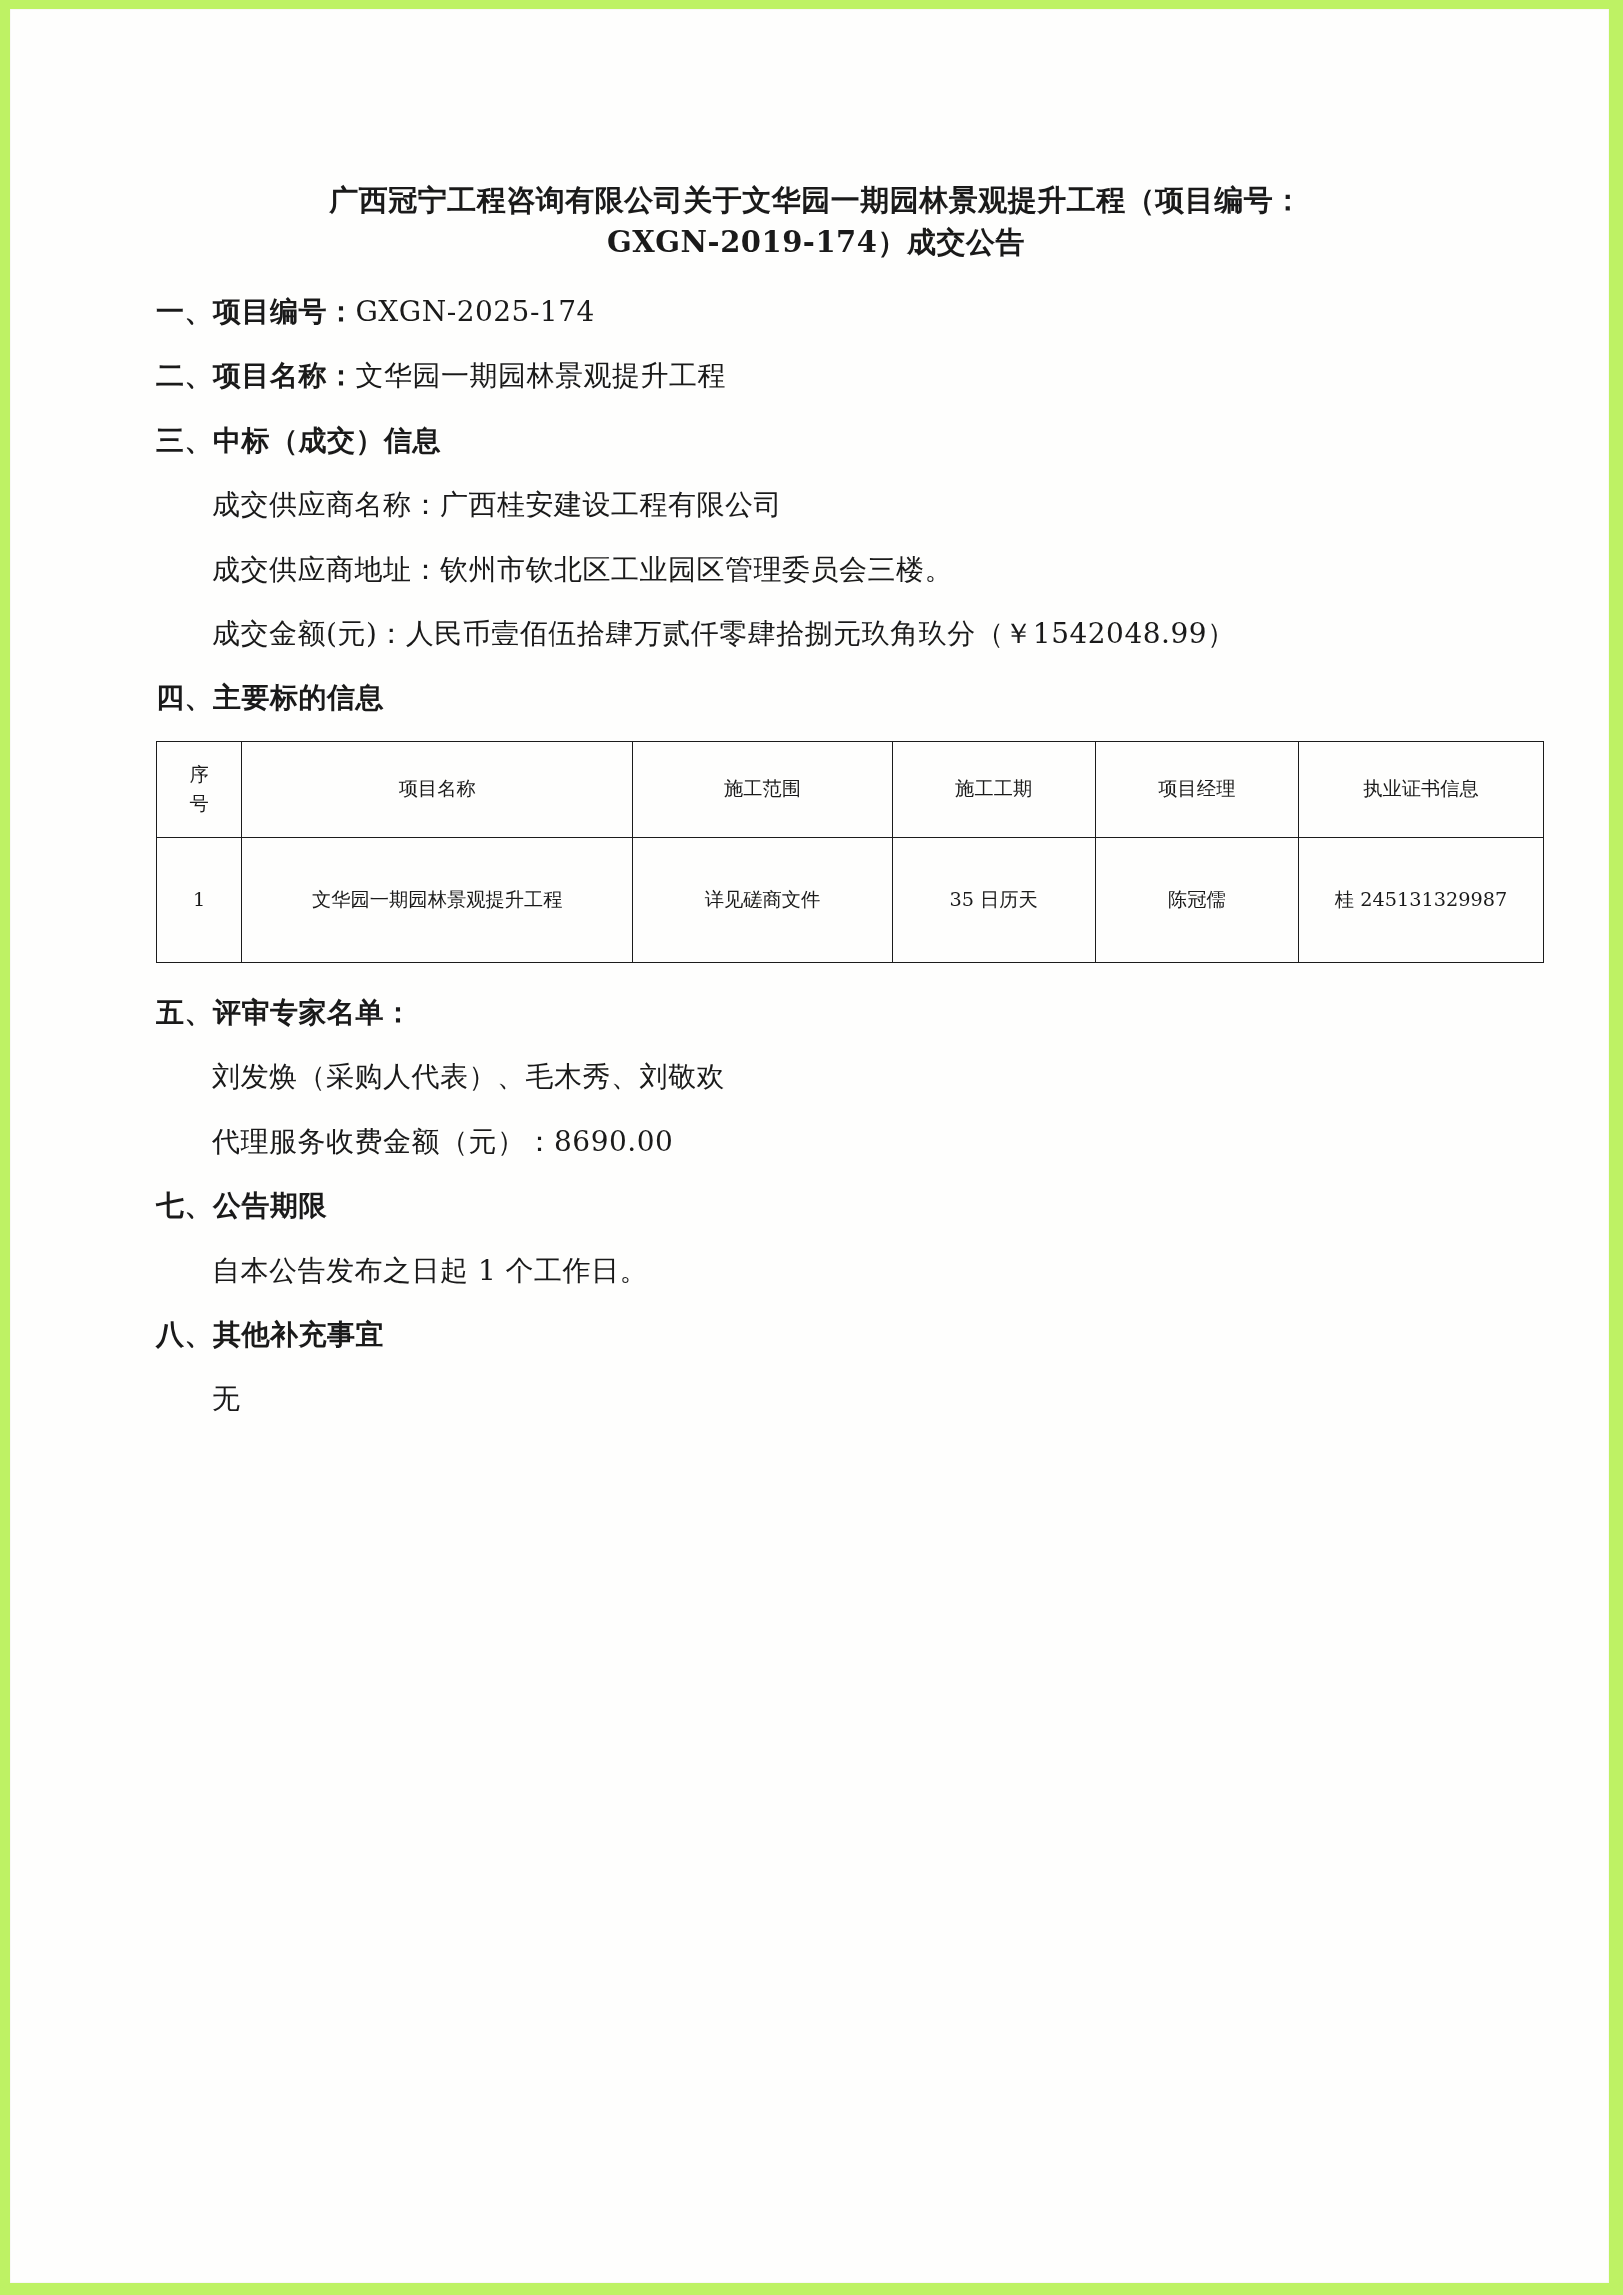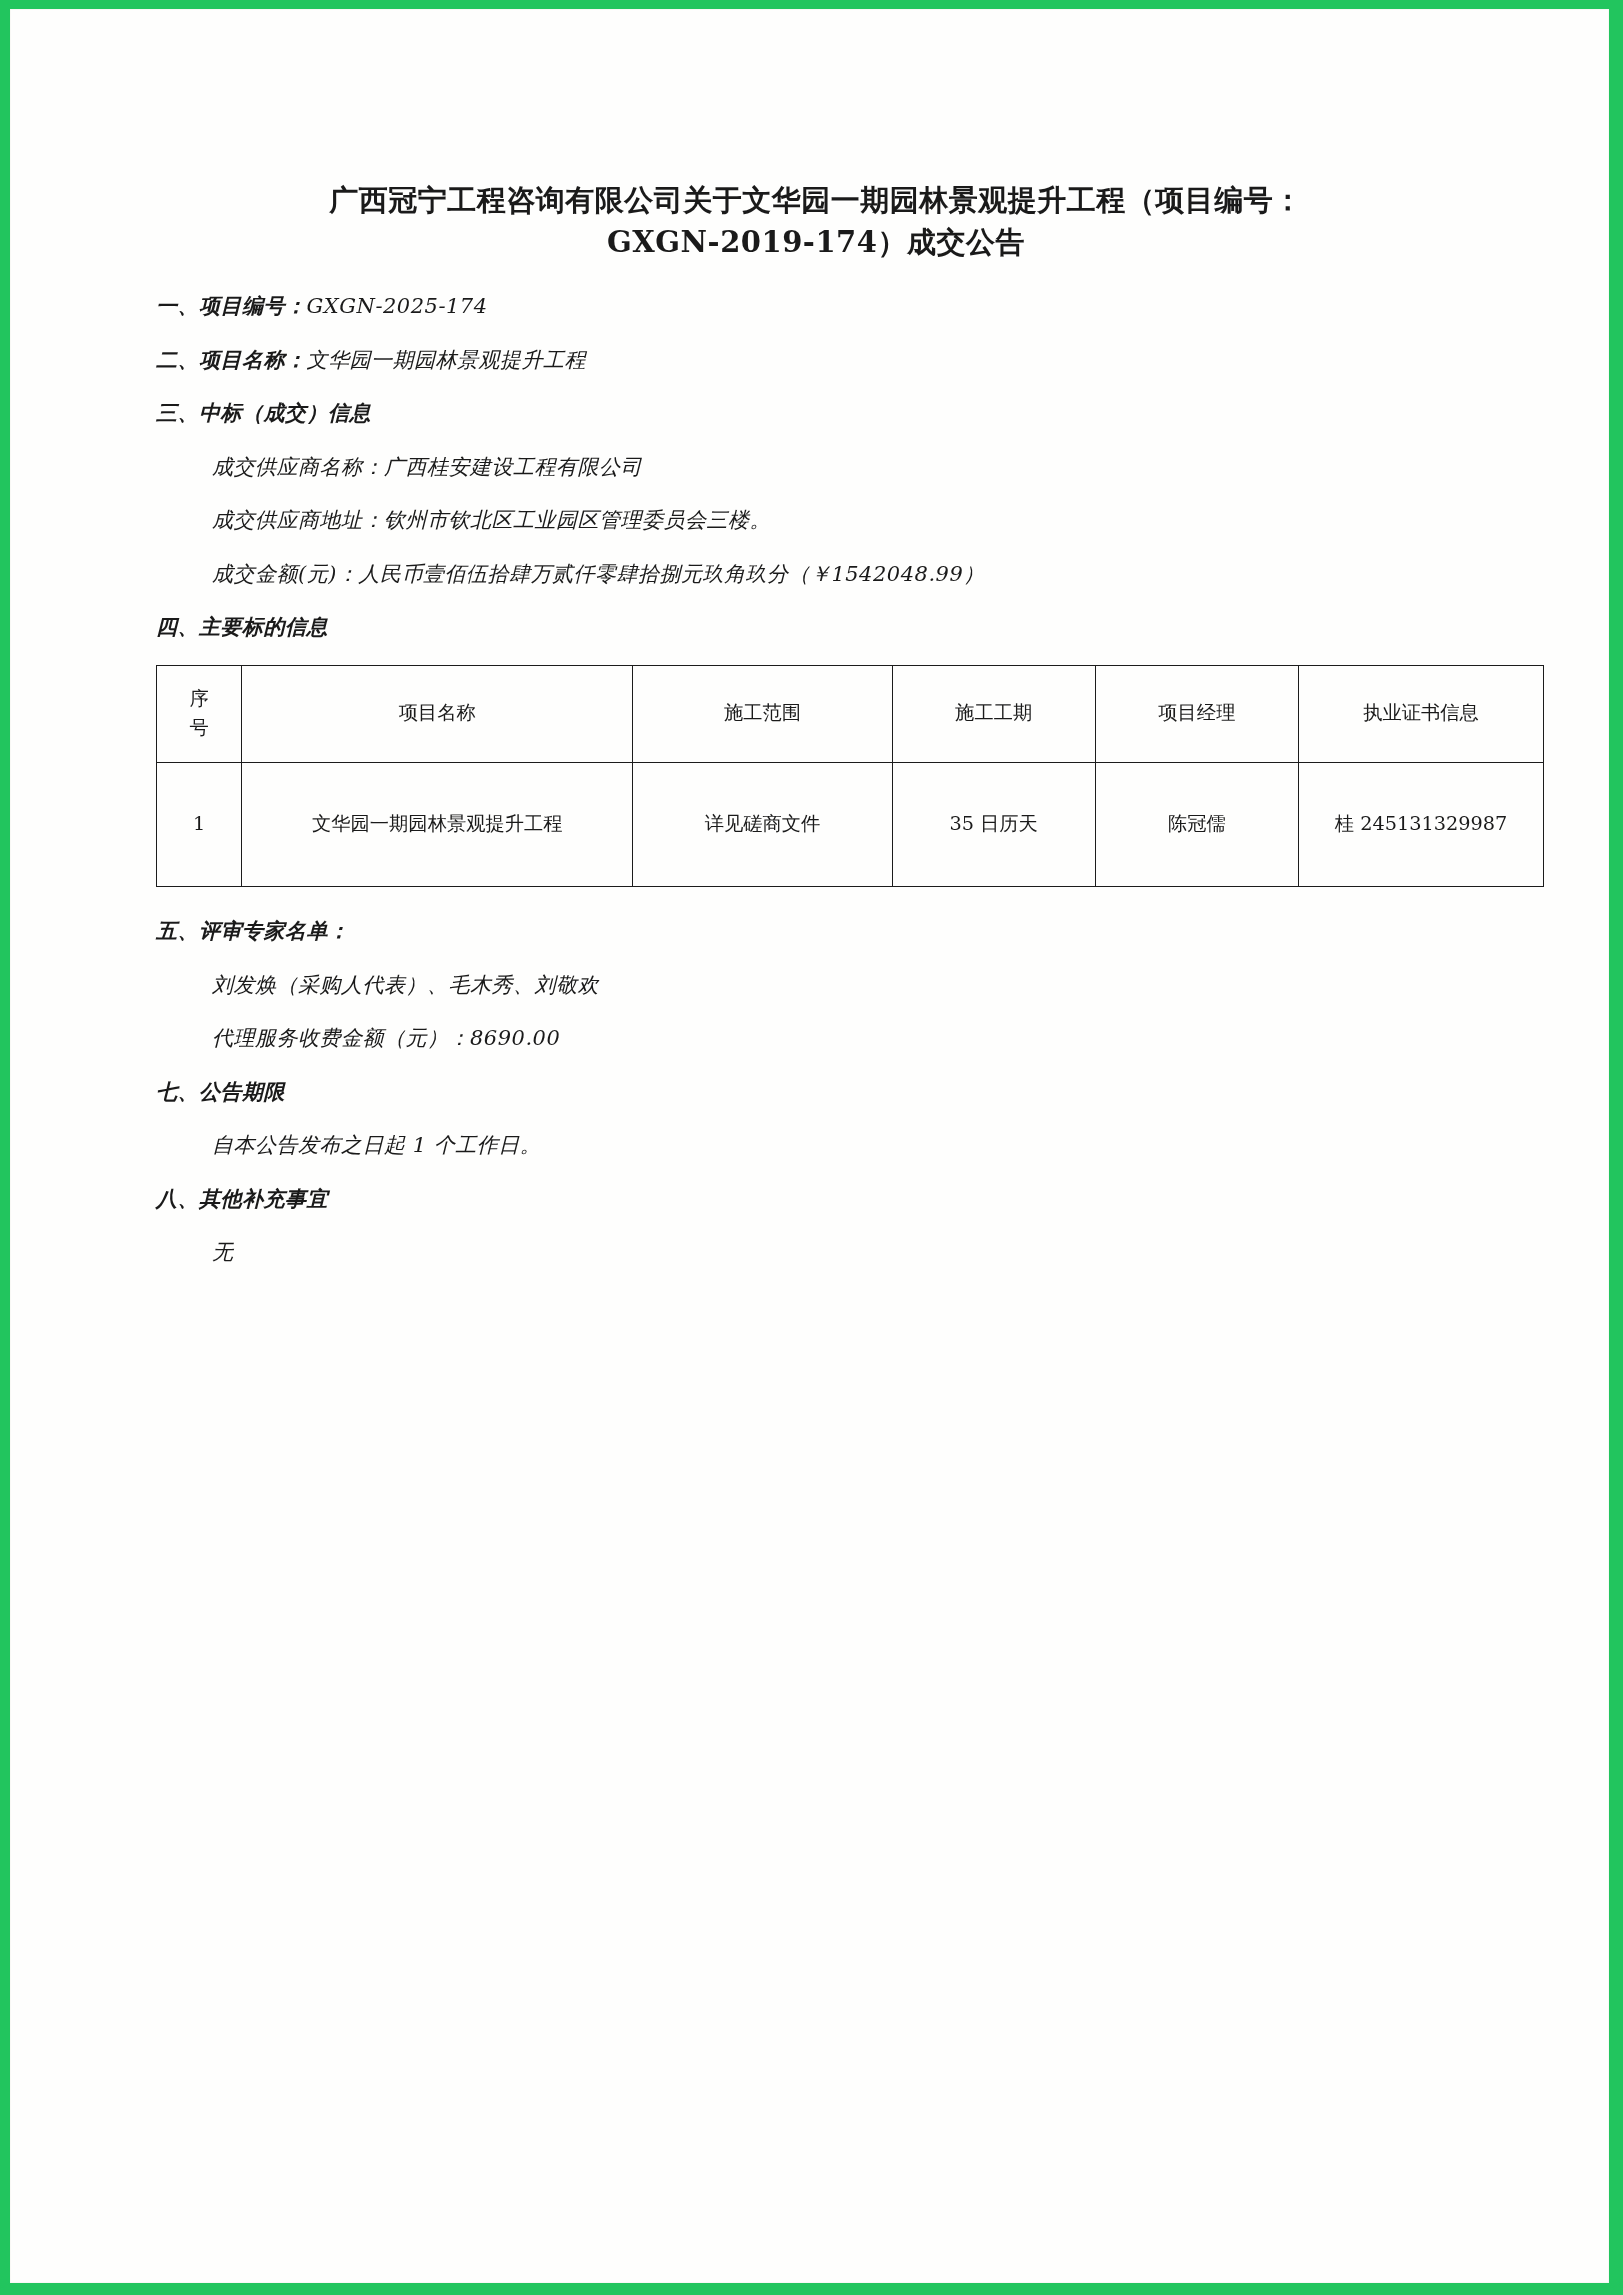--- a/index.html
+++ b/index.html
@@ -13,21 +13,21 @@
     font-family: "DejaVu Serif", "Liberation Serif", serif;
     color: #1a1a1a;
     position: relative;
     overflow: hidden;
   }
   .page {
     position: absolute;
     left: 0; top: 0;
     width: 1623px;
     height: 2295px;
-    background: #22c55e;
+    background: #bef264;
   }
   
   .paper-edge {
     position: absolute;
     left: 10.4px; top: 8.5px;
     width: 1599px; height: 2274px;
     background: #fefefd;
     box-shadow: inset 0 0 0 0.5px #f2f2ee;
   }
   .content {
@@ -42,25 +42,24 @@
     line-height: 1.45;
     text-align: center;
     letter-spacing: 0.5px;
     margin: 0 0 27px 0;
     font-family: "DejaVu Serif", "Liberation Serif", serif;
   }
   .doc-title .line2 {
     display: block;
   }
   .sec {
-    font-size: 21px;
+    font-size: 28px;
     line-height: 1.55;
     margin: 0 0 21px 0;
     letter-spacing: 0.5px;
-    font-style: italic;
   }
   .sec-head {
     font-weight: bold;
   }
   .indent1 {
     margin-left: 56px;
   }
   .indent-para {
     text-indent: 41px;
   }

